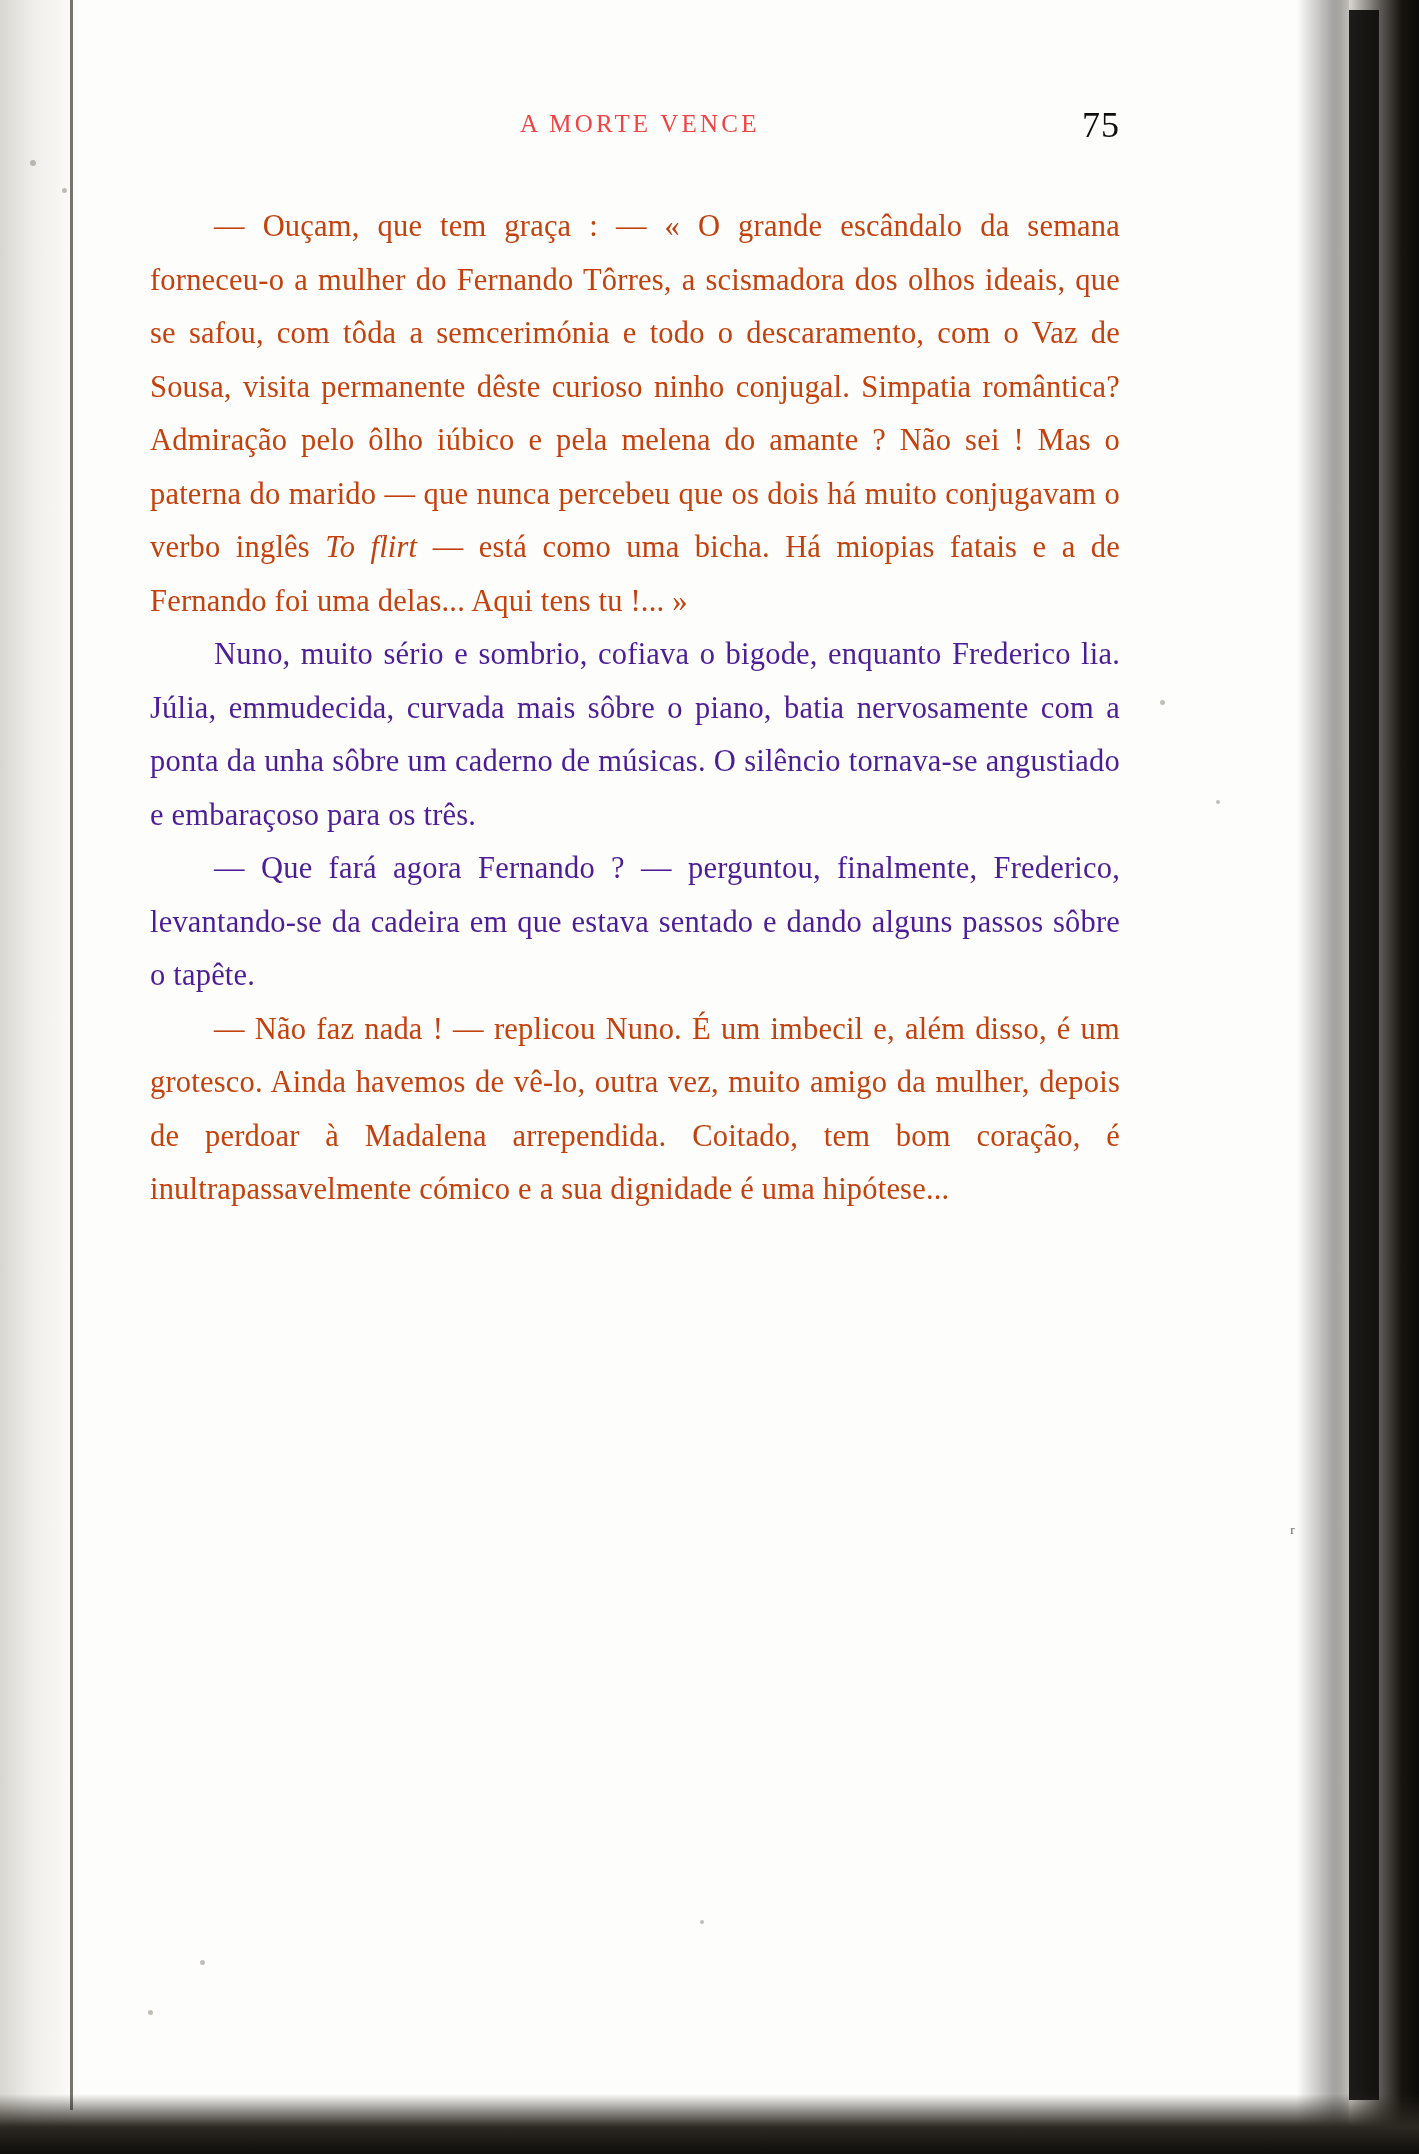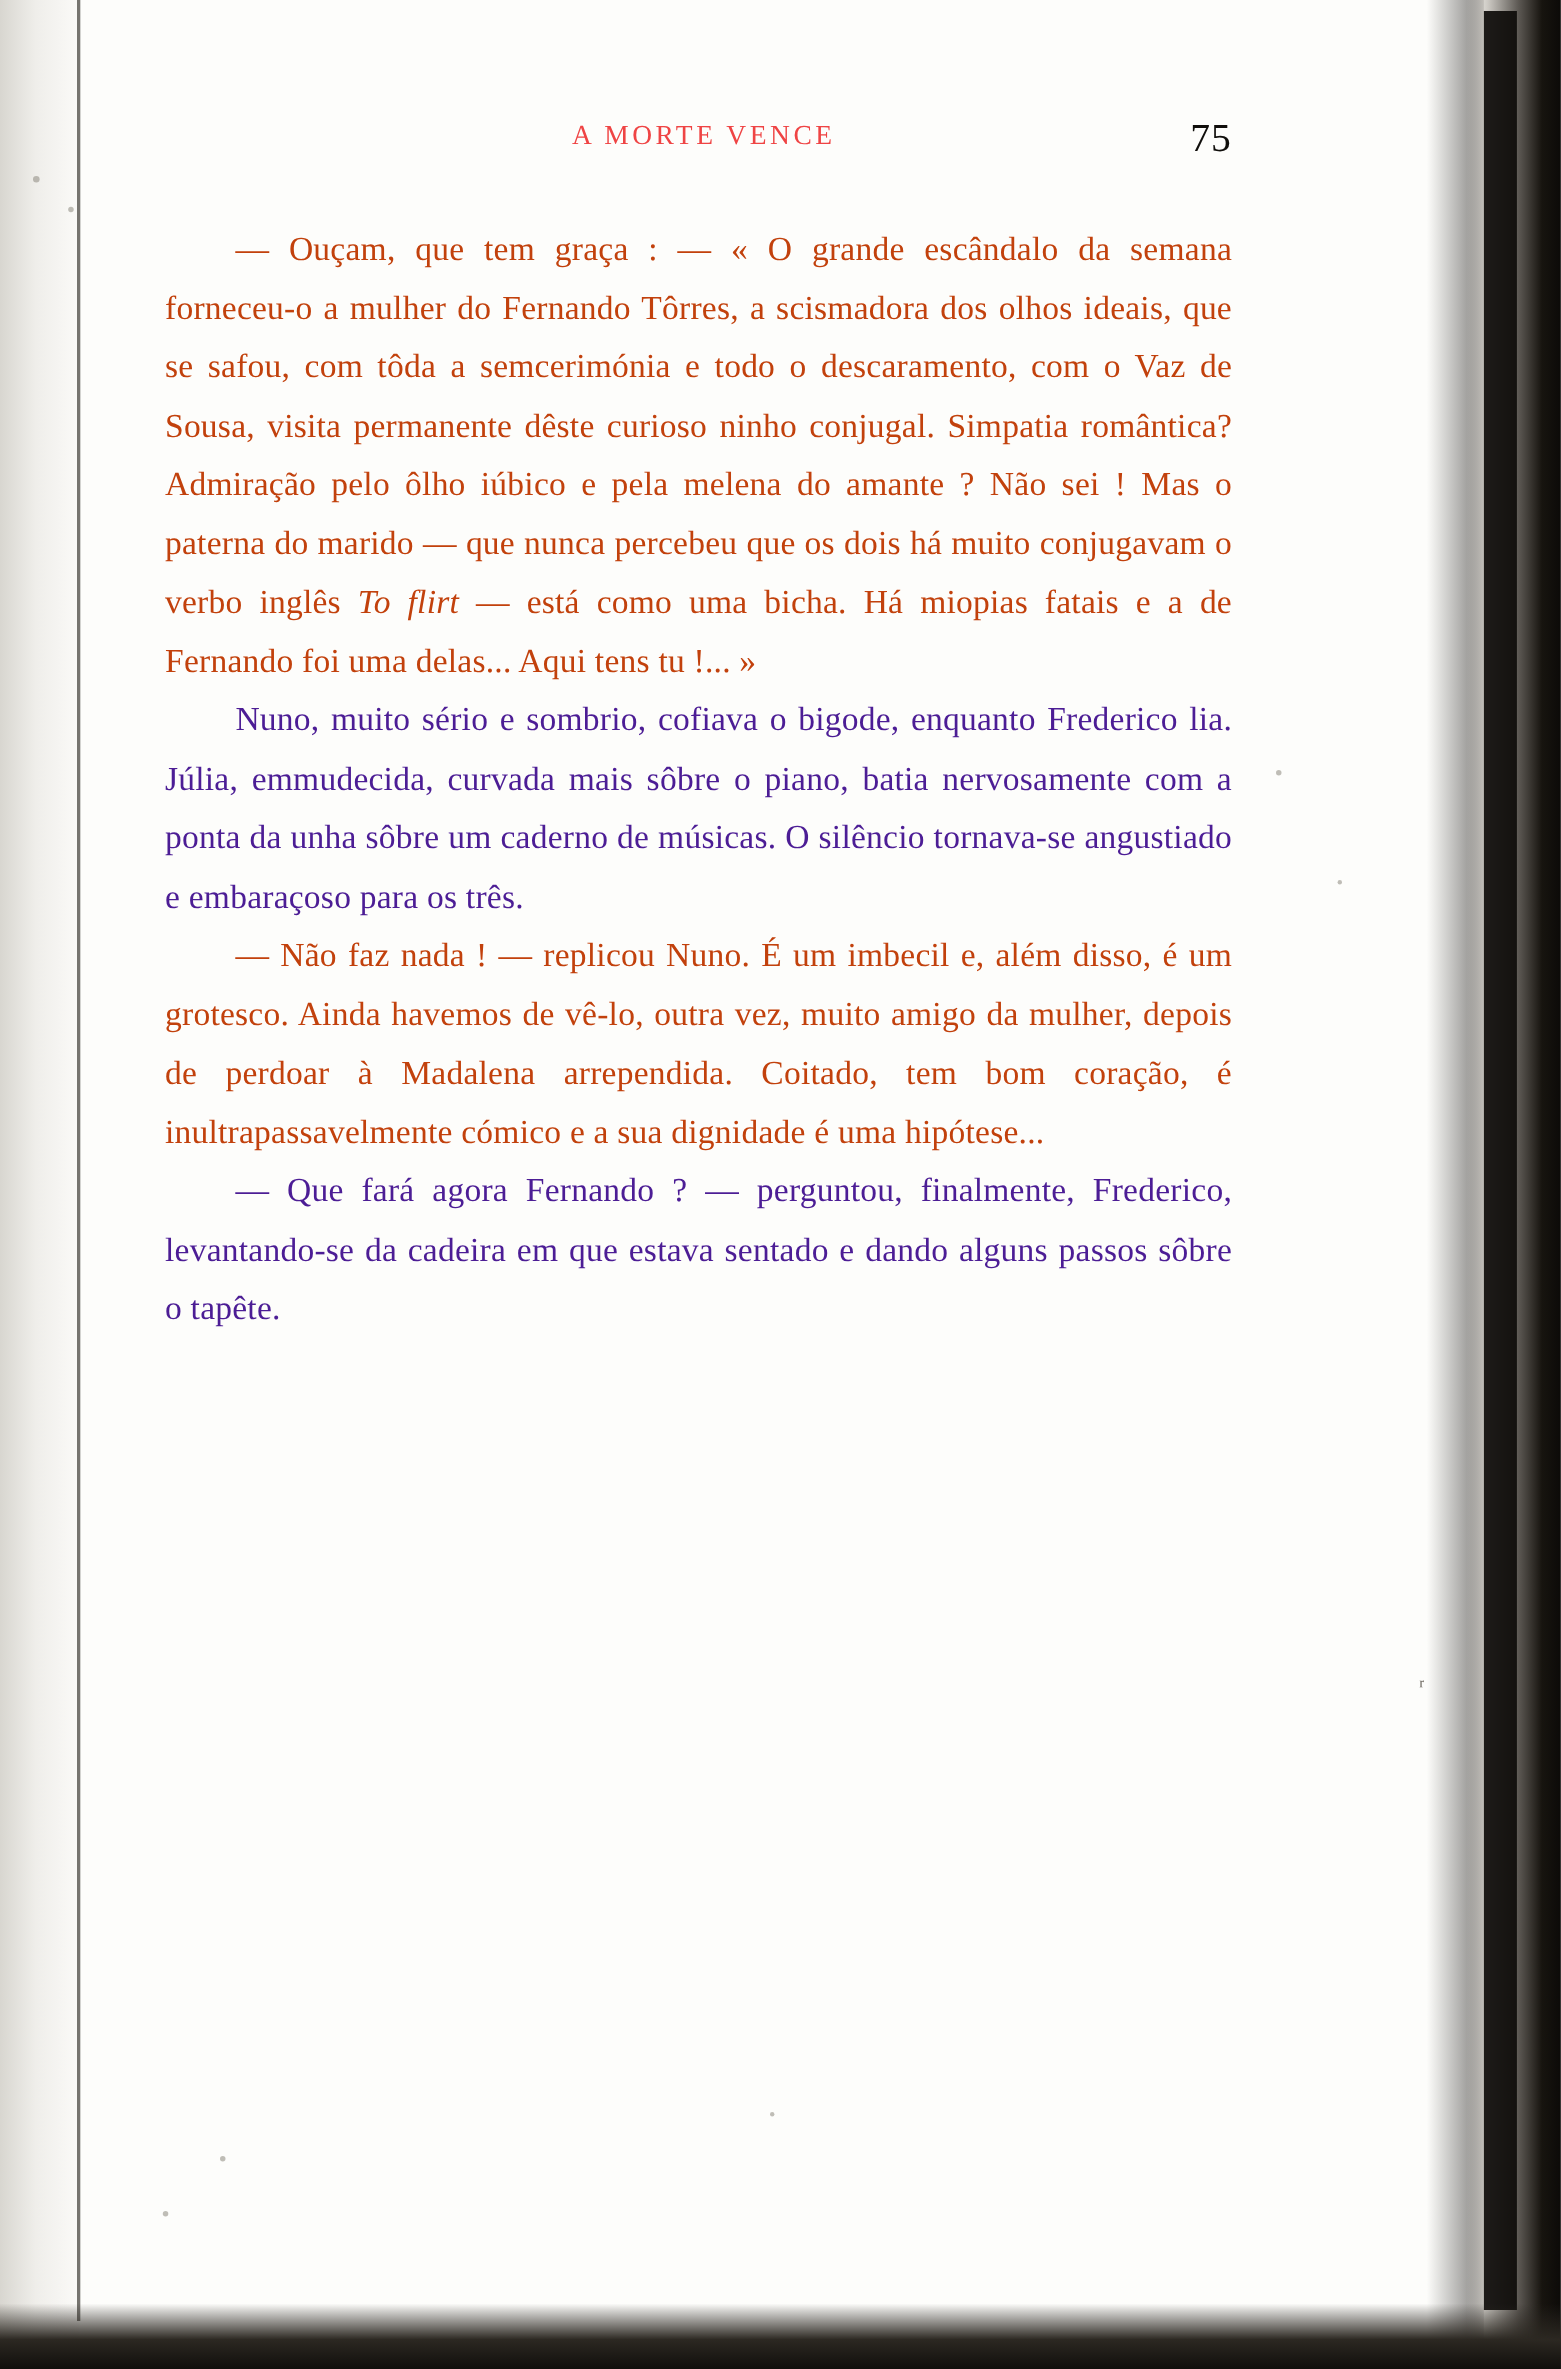--- a/index.html
+++ b/index.html
@@ -155,23 +155,23 @@
     </div>
 
     <div class="body-text">
 
 
 
       <p class="indent fade-1"><span>— Ouçam, que tem graça : — « O grande escândalo da semana forneceu-o a mulher do Fernando Tôrres, a scismadora dos olhos ideais, que se safou, com tôda a semcerimónia e todo o descaramento, com o Vaz de Sousa, visita permanente dêste curioso ninho conjugal. Simpatia romântica? Admiração pelo ôlho iúbico e pela melena do amante ? Não sei ! Mas o paterna do marido — que nunca percebeu que os dois há muito conjugavam o verbo inglês </span><span class="it">To flirt</span><span> — está como uma bicha. Há miopias fatais e a de Fernando foi uma delas... Aqui tens tu !... »</span></p>
 
       <p class="indent fade-2">Nuno, muito sério e sombrio, cofiava o bigode, enquanto Frederico lia. Júlia, emmudecida, curvada mais sôbre o piano, batia nervosamente com a ponta da unha sôbre um caderno de músicas. O silêncio tornava-se angustiado e embaraçoso para os três.</p>
 
+      <p class="indent fade-2">— Que fará agora Fernando ? — perguntou, finalmente, Frederico, levantando-se da cadeira em que estava sentado e dando alguns passos sôbre o tapête.</p>
+
       <p class="indent fade-1">— Não faz nada ! — replicou Nuno. É um imbecil e, além disso, é um grotesco. Ainda havemos de vê-lo, outra vez, muito amigo da mulher, depois de perdoar à Madalena arrependida. Coitado, tem bom coração, é inultrapassavelmente cómico e a sua dignidade é uma hipótese...</p>
-
-      <p class="indent fade-2">— Que fará agora Fernando ? — perguntou, finalmente, Frederico, levantando-se da cadeira em que estava sentado e dando alguns passos sôbre o tapête.</p>
 
     </div>
   </div>
 
   <span class="speck" style="left:30px; top:160px; width:6px; height:6px;"></span>
   <span class="speck" style="left:62px; top:188px; width:5px; height:5px;"></span>
   <span class="speck" style="left:1160px; top:700px; width:5px; height:5px;"></span>
   <span class="speck" style="left:1216px; top:800px; width:4px; height:4px;"></span>
   <span class="speck" style="left:200px; top:1960px; width:5px; height:5px;"></span>
   <span class="speck" style="left:700px; top:1920px; width:4px; height:4px;"></span>

